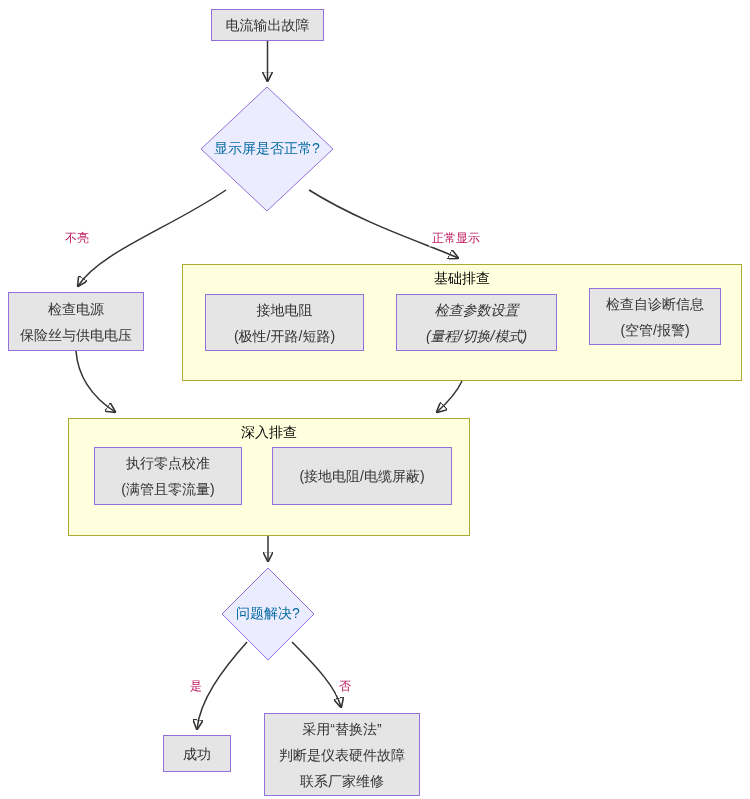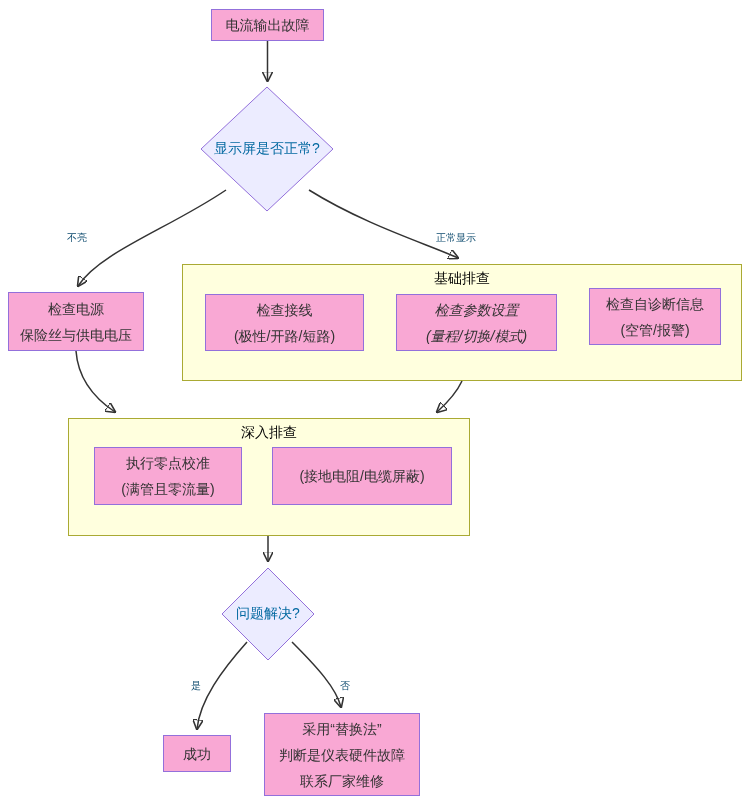--- a/index.html
+++ b/index.html
@@ -37,28 +37,28 @@
   .edges path {
     fill: none;
     stroke: #333333;
     stroke-width: 1.5px;
   }
   .edge-label {
     position: absolute;
     transform: translate(-50%, -50%);
     background: rgba(255,255,255,0.92);
     padding: 0 3px;
-    font-size: 10px;
-    color: #0c4a6e;
+    font-size: 12px;
+    color: #be185d;
     z-index: 2;
     white-space: nowrap;
   }
   .node {
     position: absolute;
-    background: #f9a8d4;
+    background: #e5e5e5;
     border: 1px solid #9370DB;
     display: flex;
     flex-direction: column;
     align-items: center;
     justify-content: center;
     text-align: center;
     font-size: 14px;
     line-height: 26px;
     color: #333333;
     z-index: 3;
@@ -132,21 +132,21 @@
     </svg>
     <div class="decision-label">显示屏是否正常?</div>
   </div>
 
   <div class="node" style="left:8px; top:292px; width:136px; height:59px;">
     <div>检查电源</div>
     <div>保险丝与供电电压</div>
   </div>
 
   <div class="node" style="left:205px; top:294px; width:159px; height:57px;">
-    <div>检查接线</div>
+    <div>接地电阻</div>
     <div>(极性/开路/短路)</div>
   </div>
 
   <div class="node" style="left:396px; top:294px; width:161px; height:57px;font-style:italic;">
     <div>检查参数设置</div>
     <div>(量程/切换/模式)</div>
   </div>
 
   <div class="node" style="left:589px; top:288px; width:132px; height:57px;">
     <div>检查自诊断信息</div>

